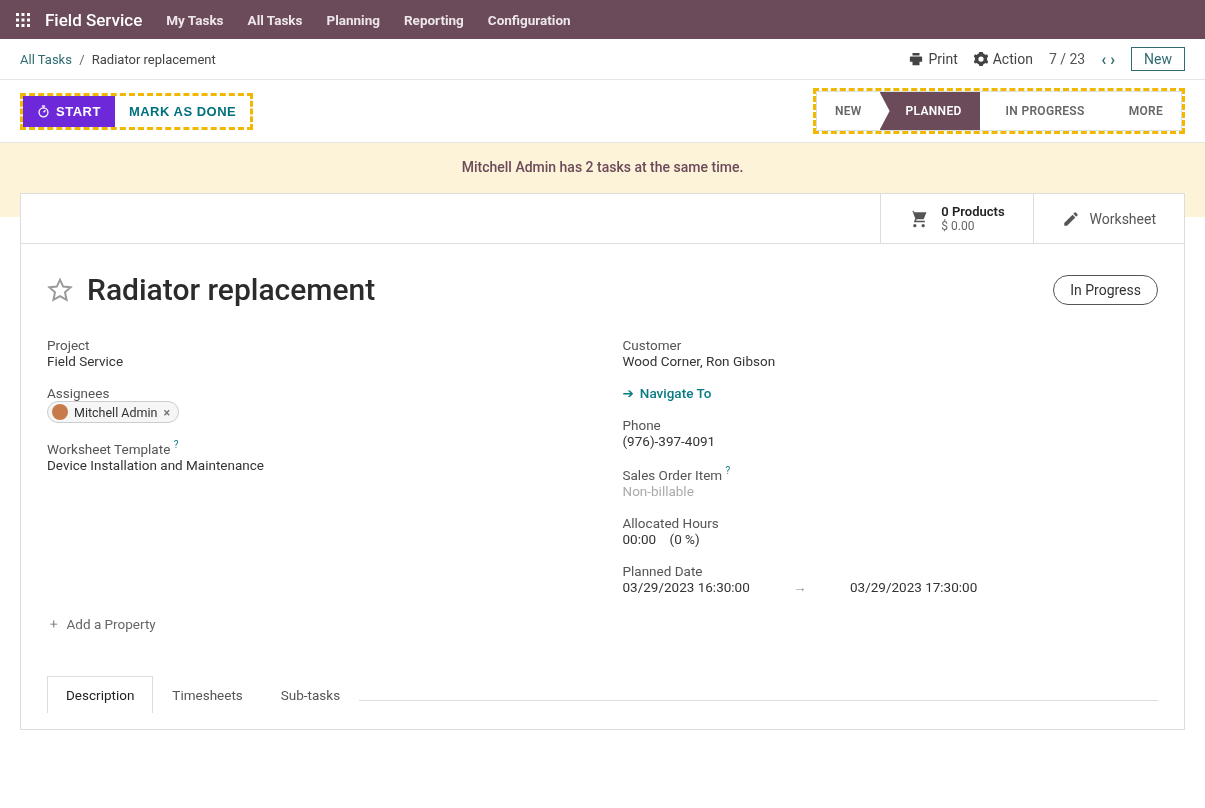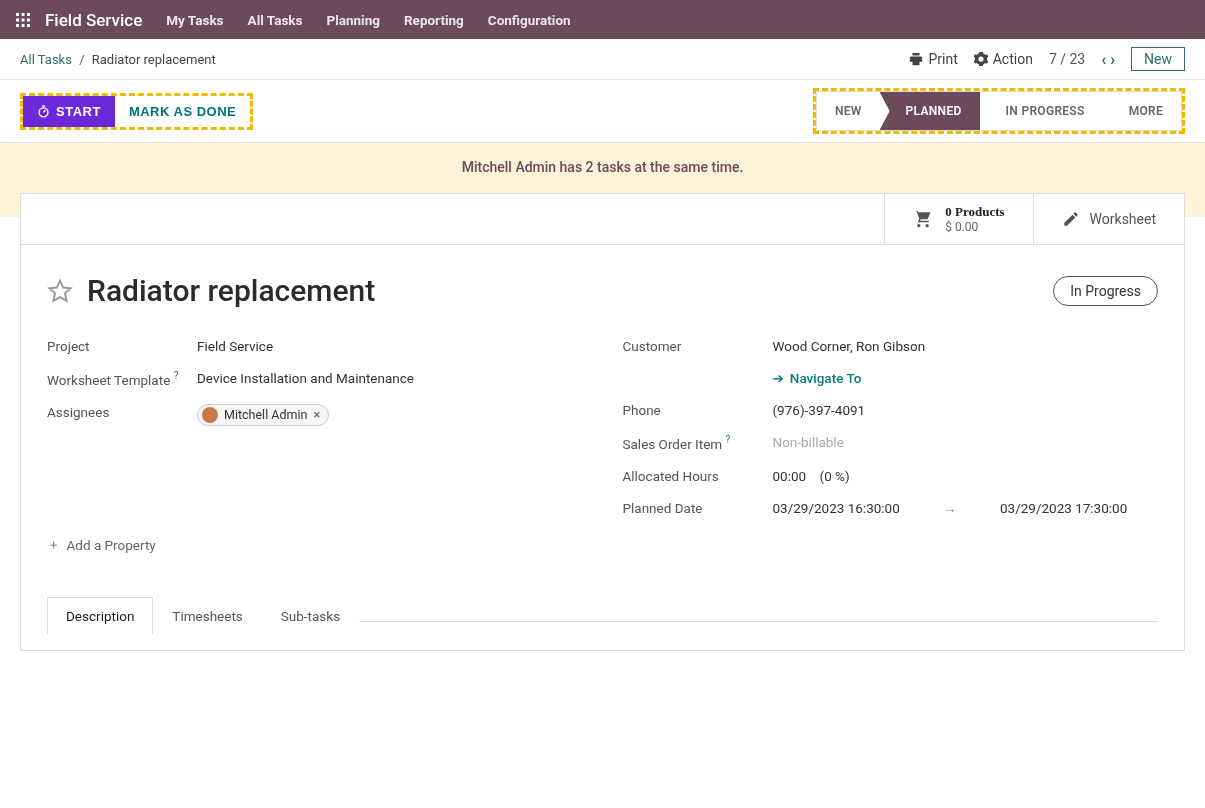--- a/index.html
+++ b/index.html
@@ -51,34 +51,34 @@
   
   .warning { background:#fdf3d9; text-align:center; padding: 16px 0 42px 0; color:#6b4a59; font-weight:500; font-size:14px; }
   
   
   .card-wrap { padding: 0 20px 20px 20px; margin-top:-24px; }
   .card { background:#fff; border:1px solid #ddd; }
   
   .card-top { display:flex; justify-content:flex-end; border-bottom:1px solid #ddd; }
   .stat-box { border-left:1px solid #ddd; padding:10px 28px; display:flex; align-items:center; gap:12px; min-width:140px; cursor:pointer; }
   .stat-ico { color:#555; }
-  .stat-txt .l1 { font-weight:600; font-size:13px;font-family:Liberation Serif, serif; }
+  .stat-txt .l1 { font-weight:600; font-size:13px; }
   .stat-txt .l2 { font-size:12px; color:#666; }
   .ws-box { display:flex; align-items:center; gap:10px; color:#555; }
   
   .card-body { padding: 28px 26px; }
   .title-row { display:flex; align-items:center; justify-content:space-between; margin-bottom:22px; }
   .title-left { display:flex; align-items:center; gap:14px; }
   .star { color:#aaa; }
   .h1 { font-size:30px; font-weight:500; color:#2b2b2b; }
   .status-pill { border:1.5px solid #555; border-radius:18px; padding:6px 16px; font-size:14px; color:#333; cursor:pointer; }
   
   .fields { display:flex; gap:40px; }
   .col { flex:1; }
-  .frow { display:flex; padding:8px 0; align-items:flex-start; }
+  .frow { display:flex; padding:8px 0; align-items:flex-start;flex-direction:column; }
   .flabel { width:150px; color:#555; font-size:13.5px; }
   .fval { flex:1; color:#333; font-size:13.5px; }
   .hint { color:#0a7b83; font-size:10px; vertical-align:super; }
   .tag-chip { display:inline-flex; align-items:center; gap:6px; border:1px solid #ccc; border-radius:12px; padding:2px 8px 2px 4px; font-size:12.5px; background:#f6f6f6; }
   .avatar { width:16px; height:16px; border-radius:50%; background:#c77a4a; display:inline-block; }
   .chip-x { color:#777; font-weight:bold; cursor:pointer; }
   .nav-to { color:#0a7b83; font-weight:500; display:inline-flex; align-items:center; gap:6px; cursor:pointer; }
   .muted { color:#aaa; }
   .arrow-sep { display:inline-block; margin:0 40px; color:#888; }
   
@@ -217,33 +217,33 @@
       </div>
       
       <div class="fields">
 
         <div class="col">
           <div class="frow">
             <div class="flabel">Project</div>
             <div class="fval">Field Service</div>
           </div>
           <div class="frow">
-            <div class="flabel"><span>Worksheet Template</span> <span class="hint">?</span></div>
-            <div class="fval">Device Installation and Maintenance</div>
-          </div>
-          <div class="frow">
             <div class="flabel">Assignees</div>
             <div class="fval">
               <span class="tag-chip">
                 <span class="avatar"></span>
                 <span>Mitchell Admin</span>
                 <span class="chip-x">×</span>
               </span>
             </div>
           </div>
+          <div class="frow">
+            <div class="flabel"><span>Worksheet Template</span> <span class="hint">?</span></div>
+            <div class="fval">Device Installation and Maintenance</div>
+          </div>
         </div>
 
         <div class="col">
           <div class="frow">
             <div class="flabel">Customer</div>
             <div class="fval">Wood Corner, Ron Gibson</div>
           </div>
           <div class="frow">
             <div class="flabel"></div>
             <div class="fval">

